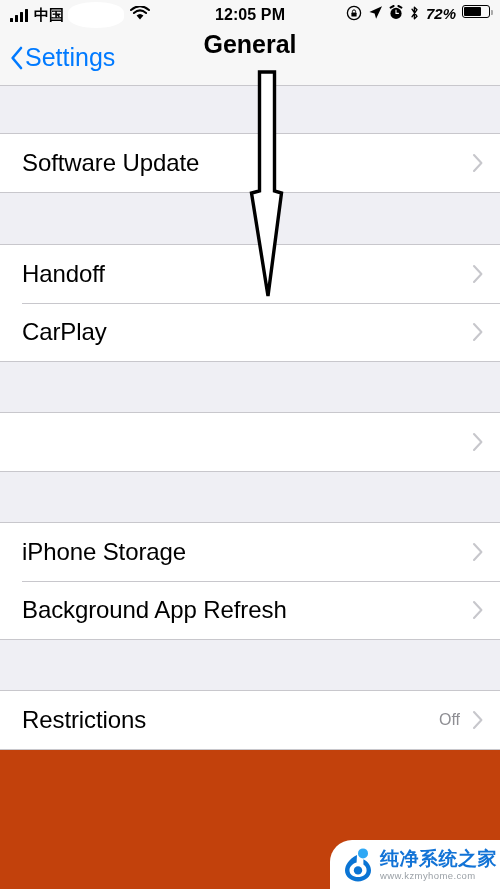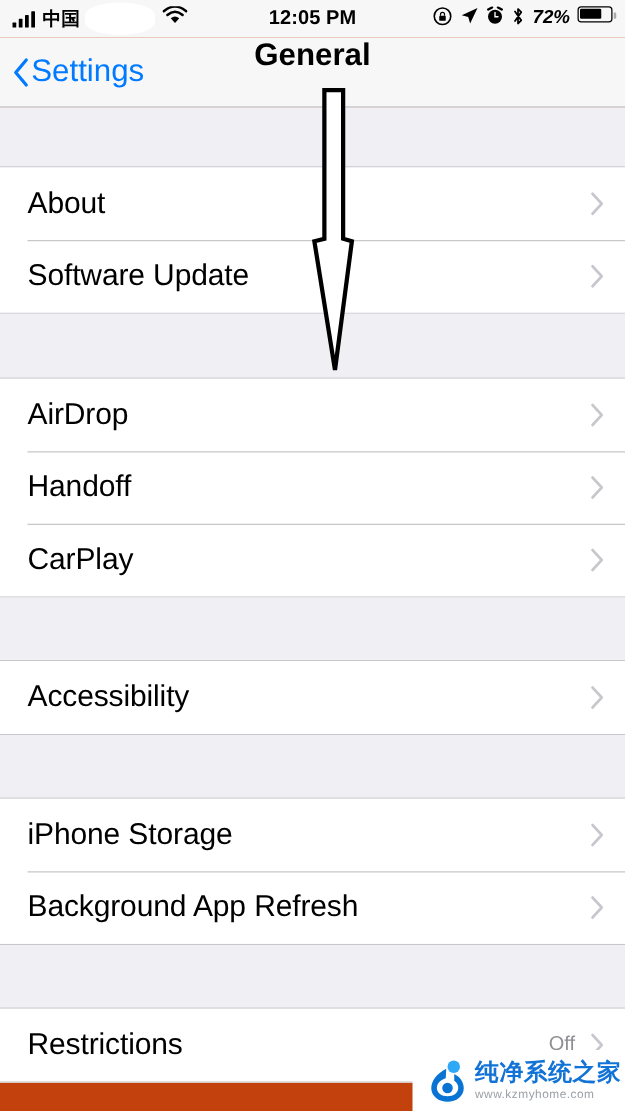--- a/index.html
+++ b/index.html
@@ -207,67 +207,50 @@
       </span>
       <span>Settings</span>
     </div>
     <div class="nav-title">General</div>
   </div>
 
   <div class="list" id="list-root">
       <div class="gap g1"></div>
       <div class="group">
         <div class="row">
-          <span class="row-label">About</span>
-          <span class="row-right">
-            <span class="chev"><svg width="12" height="20" viewBox="0 0 12 20">
-                <path d="M2 2 L9.4 10 L2 18" stroke="#c7c7cc" stroke-width="2.1" fill="none" stroke-linecap="round" stroke-linejoin="round"></path>
-              </svg></span>
-          </span>
-        </div>
-        <div class="row">
           <span class="row-label">Software Update</span>
           <span class="row-right">
             <span class="chev"><svg width="12" height="20" viewBox="0 0 12 20">
                 <path d="M2 2 L9.4 10 L2 18" stroke="#c7c7cc" stroke-width="2.1" fill="none" stroke-linecap="round" stroke-linejoin="round"></path>
               </svg></span>
           </span>
         </div>
       </div>
       <div class="gap g2"></div>
       <div class="group">
         <div class="row">
-          <span class="row-label">AirDrop</span>
-          <span class="row-right">
-            <span class="chev"><svg width="12" height="20" viewBox="0 0 12 20">
-                <path d="M2 2 L9.4 10 L2 18" stroke="#c7c7cc" stroke-width="2.1" fill="none" stroke-linecap="round" stroke-linejoin="round"></path>
-              </svg></span>
-          </span>
-        </div>
-        <div class="row">
           <span class="row-label">Handoff</span>
           <span class="row-right">
             <span class="chev"><svg width="12" height="20" viewBox="0 0 12 20">
                 <path d="M2 2 L9.4 10 L2 18" stroke="#c7c7cc" stroke-width="2.1" fill="none" stroke-linecap="round" stroke-linejoin="round"></path>
               </svg></span>
           </span>
         </div>
         <div class="row">
           <span class="row-label">CarPlay</span>
           <span class="row-right">
             <span class="chev"><svg width="12" height="20" viewBox="0 0 12 20">
                 <path d="M2 2 L9.4 10 L2 18" stroke="#c7c7cc" stroke-width="2.1" fill="none" stroke-linecap="round" stroke-linejoin="round"></path>
               </svg></span>
           </span>
         </div>
       </div>
       <div class="gap g3"></div>
       <div class="group">
         <div class="row">
-          <span class="row-label">Accessibility</span>
           <span class="row-right">
             <span class="chev"><svg width="12" height="20" viewBox="0 0 12 20">
                 <path d="M2 2 L9.4 10 L2 18" stroke="#c7c7cc" stroke-width="2.1" fill="none" stroke-linecap="round" stroke-linejoin="round"></path>
               </svg></span>
           </span>
         </div>
       </div>
       <div class="gap g4"></div>
       <div class="group">
         <div class="row">

